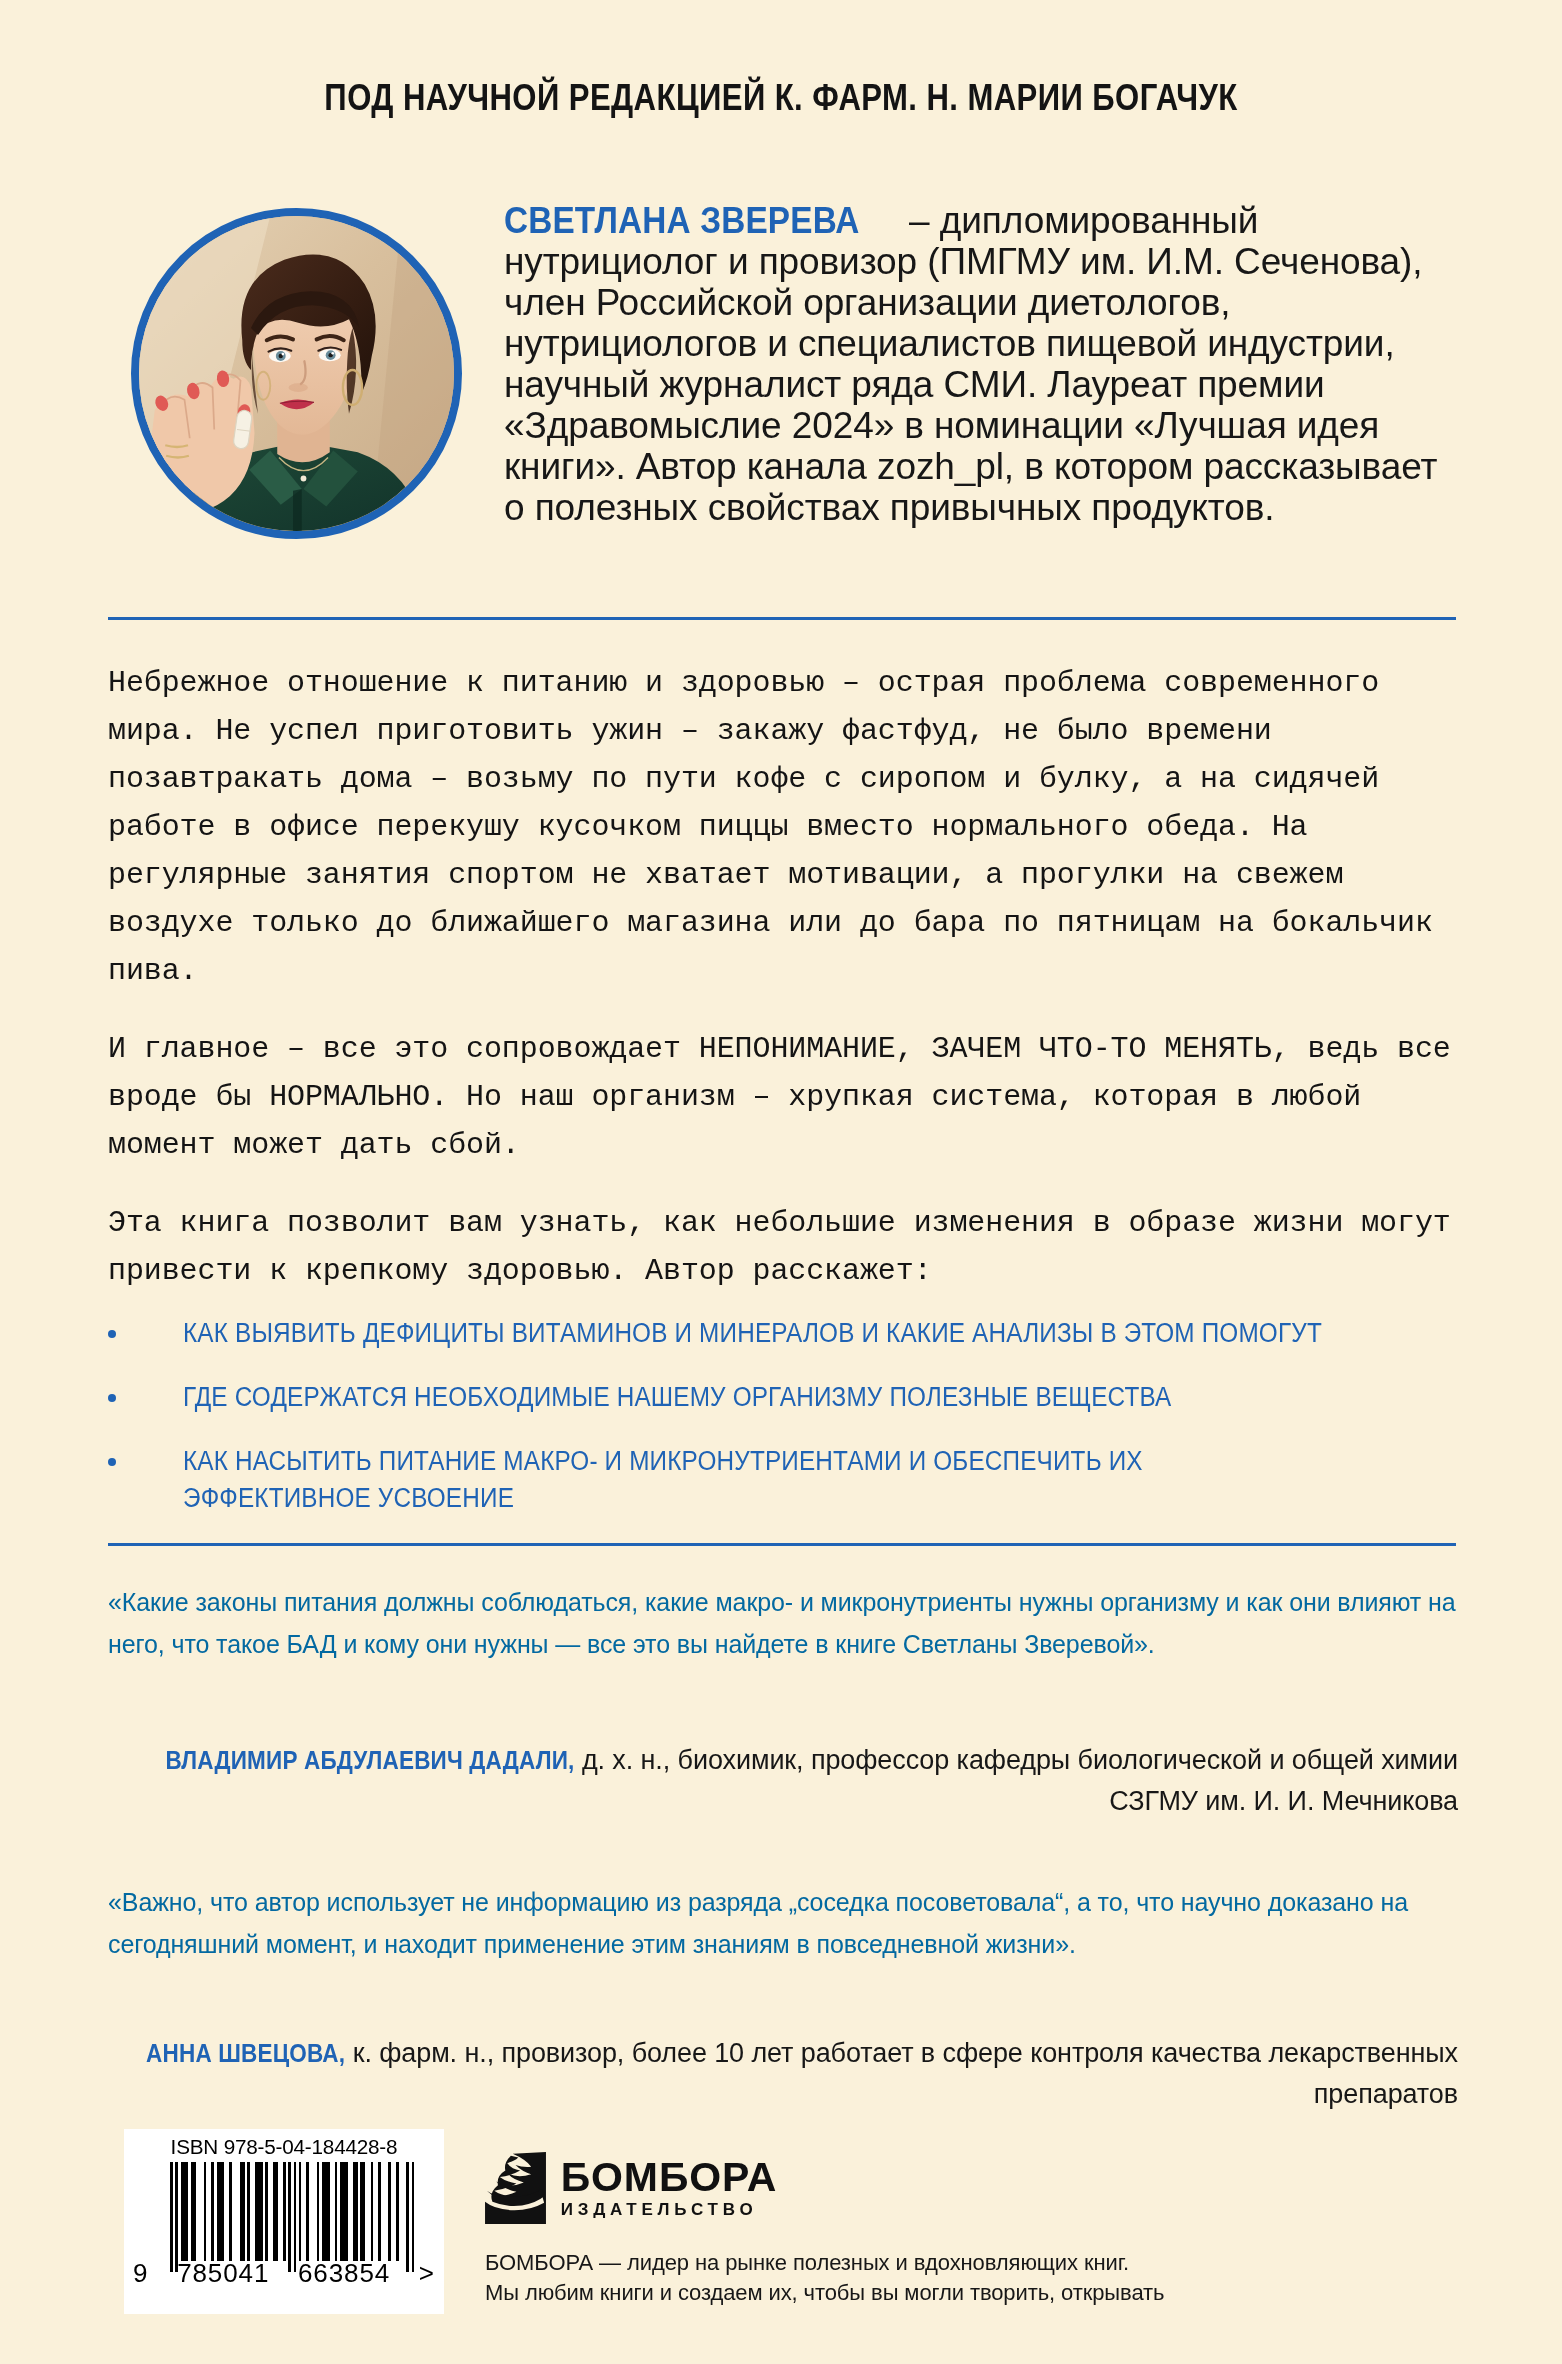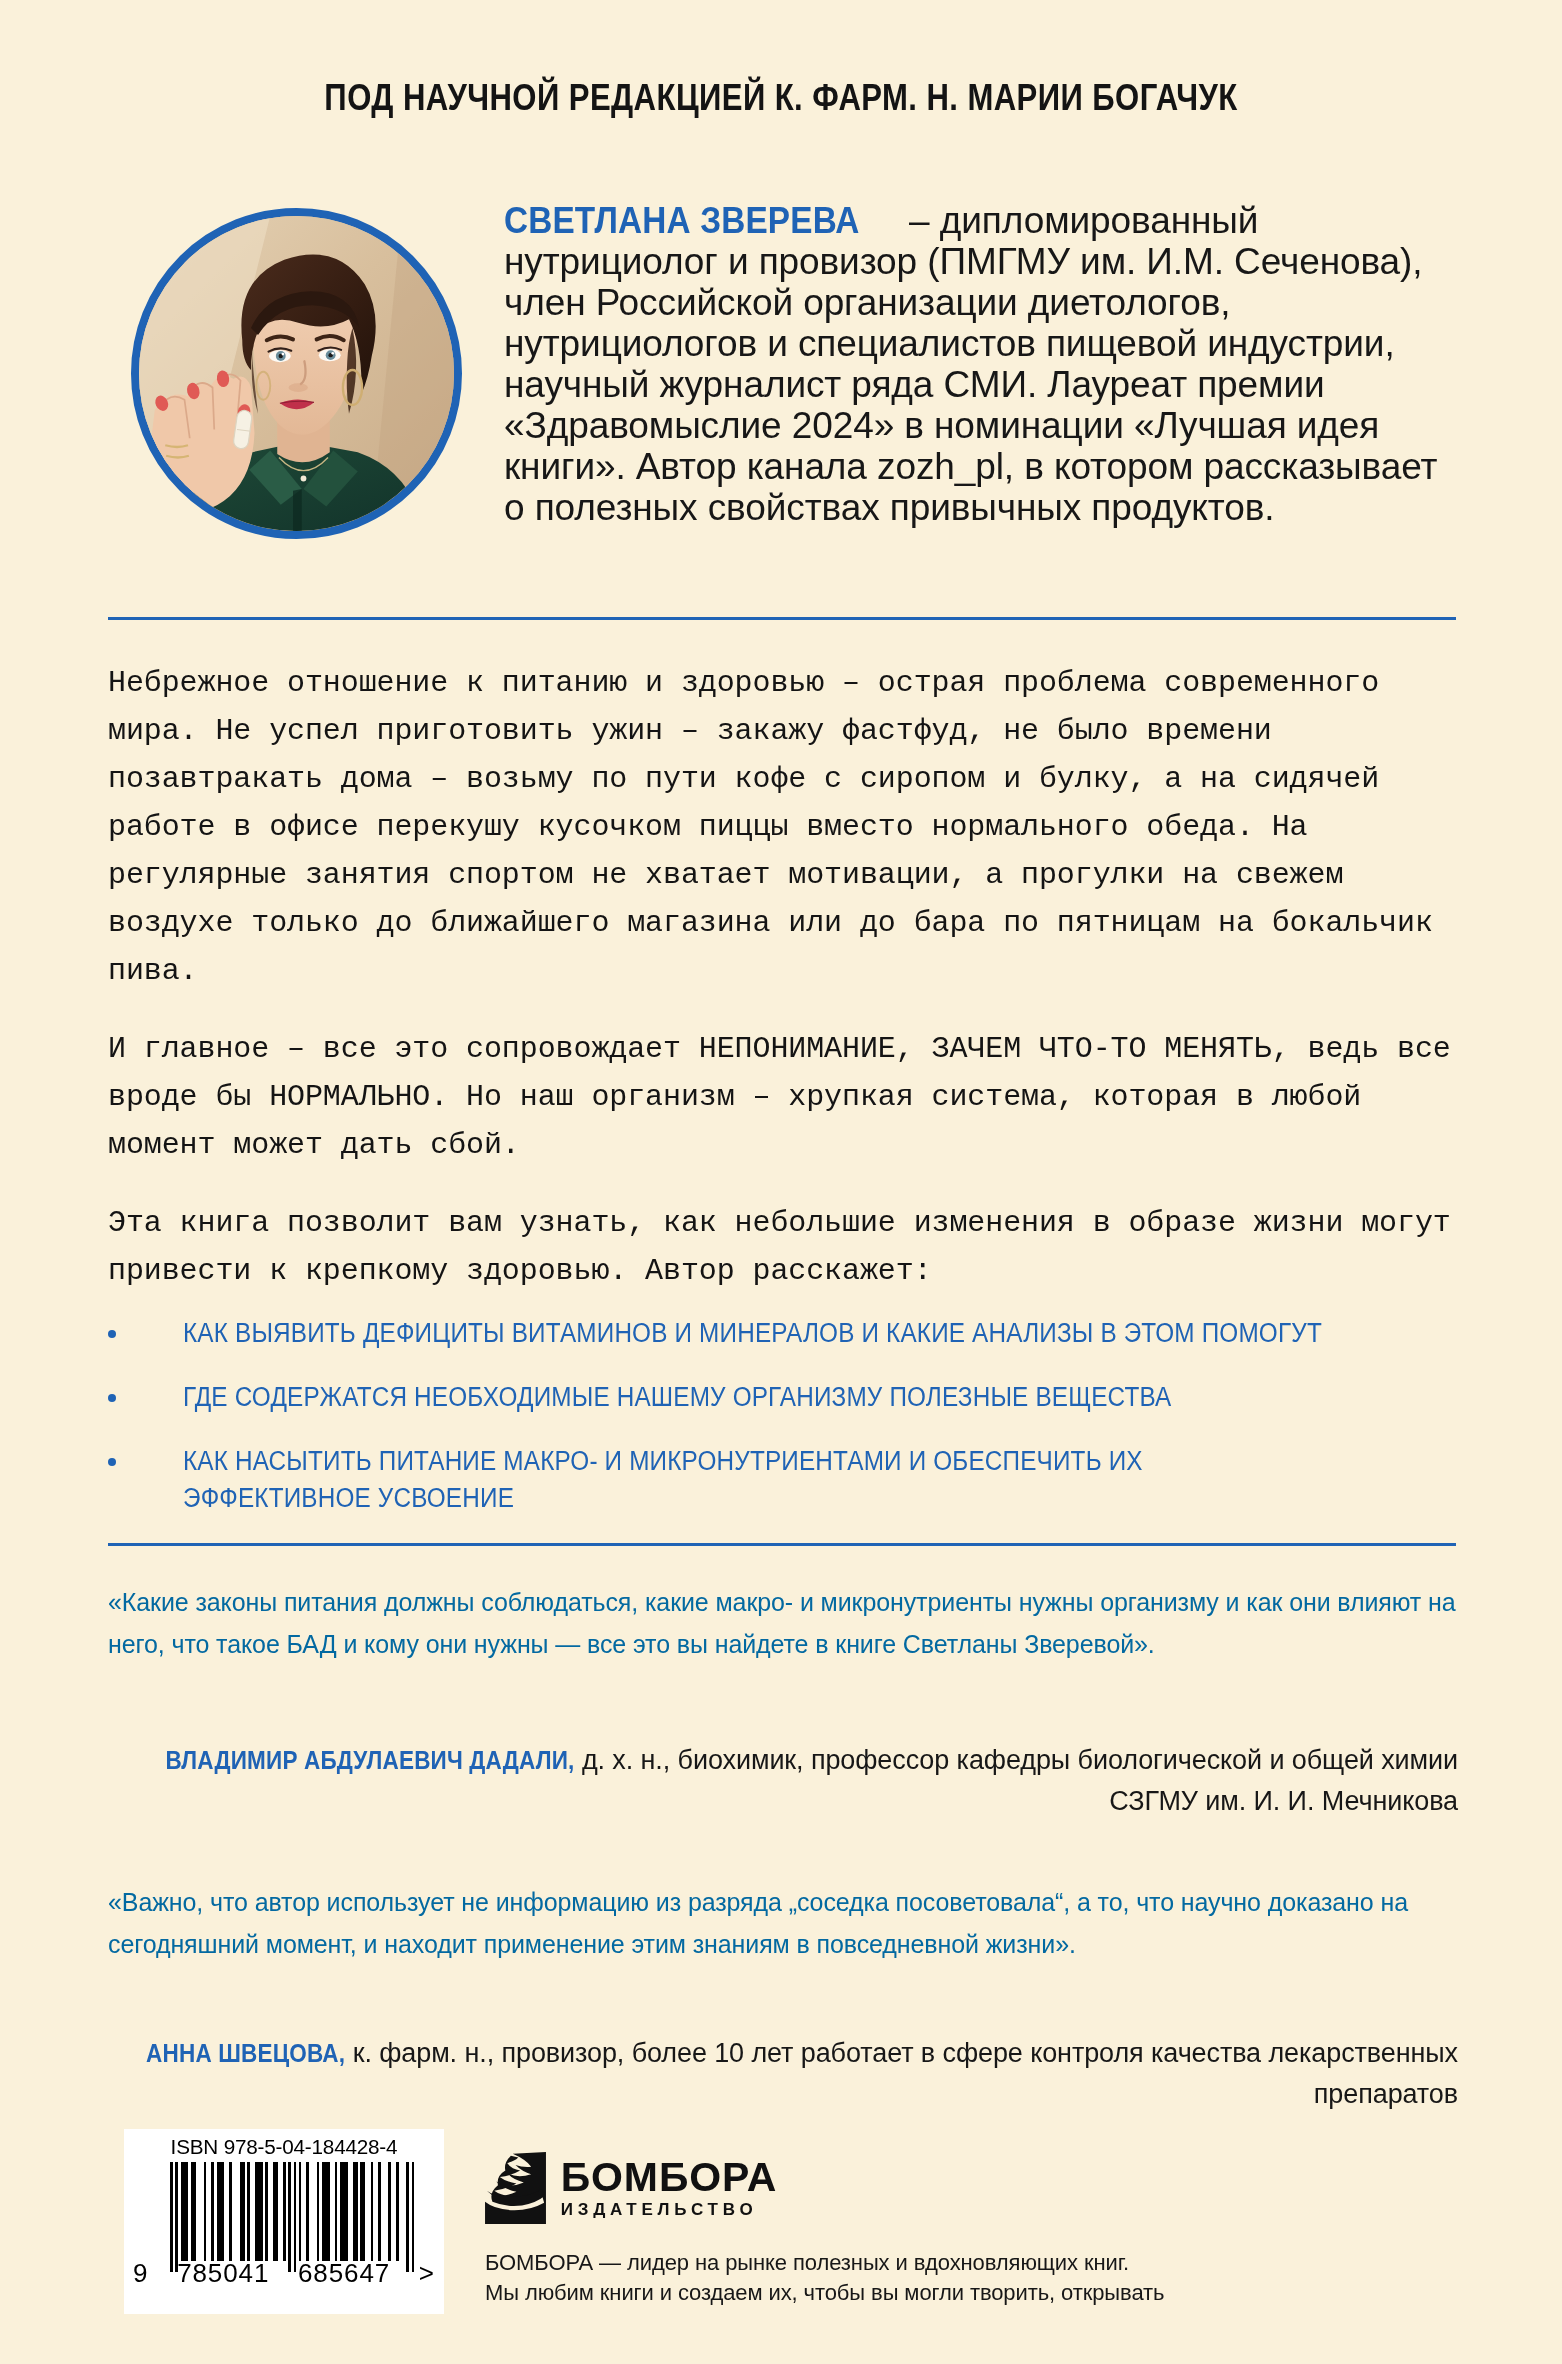--- a/index.html
+++ b/index.html
@@ -392,21 +392,21 @@
   <div class="attribution a1">
     <span class="who">ВЛАДИМИР АБДУЛАЕВИЧ ДАДАЛИ,</span><span> д. х. н., биохимик, профессор кафедры биологической и общей химии СЗГМУ им. И. И. Мечникова</span>
   </div>
 
   <div class="testimonial t2">«Важно, что автор использует не информацию из разряда „соседка посоветовала“, а то, что научно доказано на сегодняшний момент, и находит применение этим знаниям в повседневной жизни».</div>
   <div class="attribution a2">
     <span class="who">АННА ШВЕЦОВА,</span><span> к. фарм. н., провизор, более 10 лет работает в сфере контроля качества лекарственных препаратов</span>
   </div>
 
   <div class="barcode-box">
-    <div class="isbn-text">ISBN 978-5-04-184428-4</div>
+    <div class="isbn-text">ISBN 978-5-04-184428-8</div>
     <div class="bars" id="bars">
         <span style="width: 2.6px; height: 110px; background: rgb(0, 0, 0);"></span>
         <span style="width: 2.6px; height: 110px; background: transparent;"></span>
         <span style="width: 2.6px; height: 110px; background: rgb(0, 0, 0);"></span>
         <span style="width: 2.6px; height: 99px; background: transparent;"></span>
         <span style="width: 7.7px; height: 99px; background: rgb(0, 0, 0);"></span>
         <span style="width: 2.6px; height: 99px; background: transparent;"></span>
         <span style="width: 5.1px; height: 99px; background: rgb(0, 0, 0);"></span>
         <span style="width: 7.7px; height: 99px; background: transparent;"></span>
         <span style="width: 2.6px; height: 99px; background: rgb(0, 0, 0);"></span>
@@ -457,21 +457,21 @@
         <span style="width: 5.1px; height: 99px; background: transparent;"></span>
         <span style="width: 2.6px; height: 99px; background: rgb(0, 0, 0);"></span>
         <span style="width: 7.7px; height: 99px; background: transparent;"></span>
         <span style="width: 2.6px; height: 110px; background: rgb(0, 0, 0);"></span>
         <span style="width: 2.6px; height: 110px; background: transparent;"></span>
         <span style="width: 2.6px; height: 110px; background: rgb(0, 0, 0);"></span>
       </div>
     <div class="barnums">
       <span class="grp">9</span>
       <span class="grp">785041</span>
-      <span class="grp">685647</span>
+      <span class="grp">663854</span>
       <span class="grp">&gt;</span>
     </div>
   </div>
 
   <div class="publisher">
     <div class="pub-logo-row">
       <svg class="pub-mark" viewBox="0 0 66 78">
         <path d="M30 2 Q44 8 50 16 Q41 17 33 14 Q40 21 50 24 Q36 29 24 23 Q30 30 42 33 Q26 40 12 32 Q20 40 34 43 Q16 52 2 42 Q14 54 34 54 Q50 54 62 48 L64 55 Q48 64 28 63 Q10 62 0 54 L0 78 L66 78 L66 0 Z" fill="#111"></path>
         <path d="M28 4 Q20 12 22 20 Q12 26 14 36 Q4 44 8 54 Q22 60 40 58 Q56 55 64 48 L62 40 Q48 48 32 48 Q18 48 10 42 Q24 40 34 34 Q22 32 16 27 Q28 26 38 20 Q28 18 24 12 Q32 10 36 6 Z" fill="#111"></path>
       </svg>

